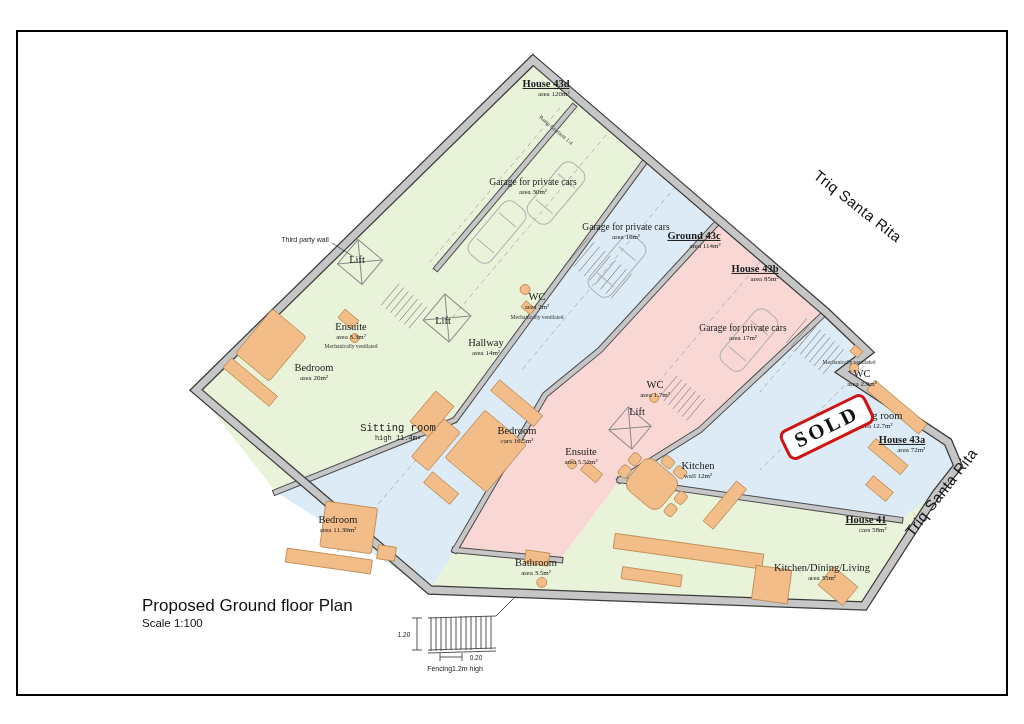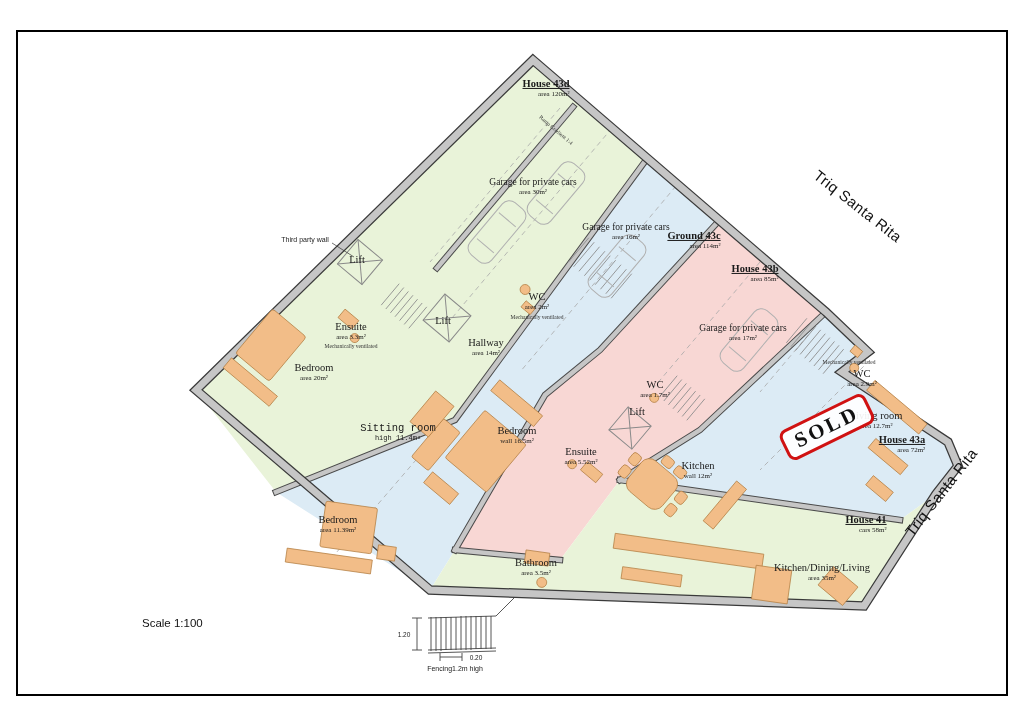--- a/index.html
+++ b/index.html
@@ -331,21 +331,21 @@
   <div class="lbl" style="left:876px;top:420px;">
     <span class="room-name">Living room</span>
     <span class="room-area">area 12.7m²</span>
   </div>
   <div class="lbl" style="left:398px;top:432px;font-family:Liberation Mono, monospace;">
     <span class="room-name">Sitting room</span>
     <span class="room-area">high 11.4m²</span>
   </div>
   <div class="lbl" style="left:517px;top:435px;">
     <span class="room-name">Bedroom</span>
-    <span class="room-area">wall 16.5m²</span>
+    <span class="room-area">cars 16.5m²</span>
   </div>
   <div class="lbl" style="left:655px;top:389px;">
     <span class="room-name">WC</span>
     <span class="room-area">area 1.7m²</span>
   </div>
   <div class="lbl" style="left:637px;top:412px;">
     <span class="room-name">Lift</span>
   </div>
   <div class="lbl" style="left:581px;top:456px;">
     <span class="room-name">Ensuite</span>
@@ -366,18 +366,19 @@
   <div class="lbl" style="left:822px;top:572px;">
     <span class="room-name">Kitchen/Dining/Living</span>
     <span class="room-area">area 35m²</span>
   </div>
 
   <div class="ann" style="left:305px;top:239px;transform:translate(-50%,-50%);font-size:7px;">Third party wall</div>
   <div class="lbl tiny" style="left:556px;top:130px;transform:translate(-50%,-50%) rotate(40deg);">Ramp Gradient 1:4</div>
 
   <div class="sold-stamp">SOLD</div>
 
+  <div class="plan-title">Proposed Ground floor Plan</div>
   <div class="plan-scale">Scale 1:100</div>
 
   <div class="ann" style="left:404px;top:634px;transform:translate(-50%,-50%);font-size:6.5px;">1.20</div>
   <div class="ann" style="left:476px;top:657px;transform:translate(-50%,-50%);font-size:6.5px;">0.20</div>
   <div class="ann" style="left:455px;top:668px;transform:translate(-50%,-50%);font-size:7px;">Fencing1.2m high</div>
 </div>
 
 </body></html>

